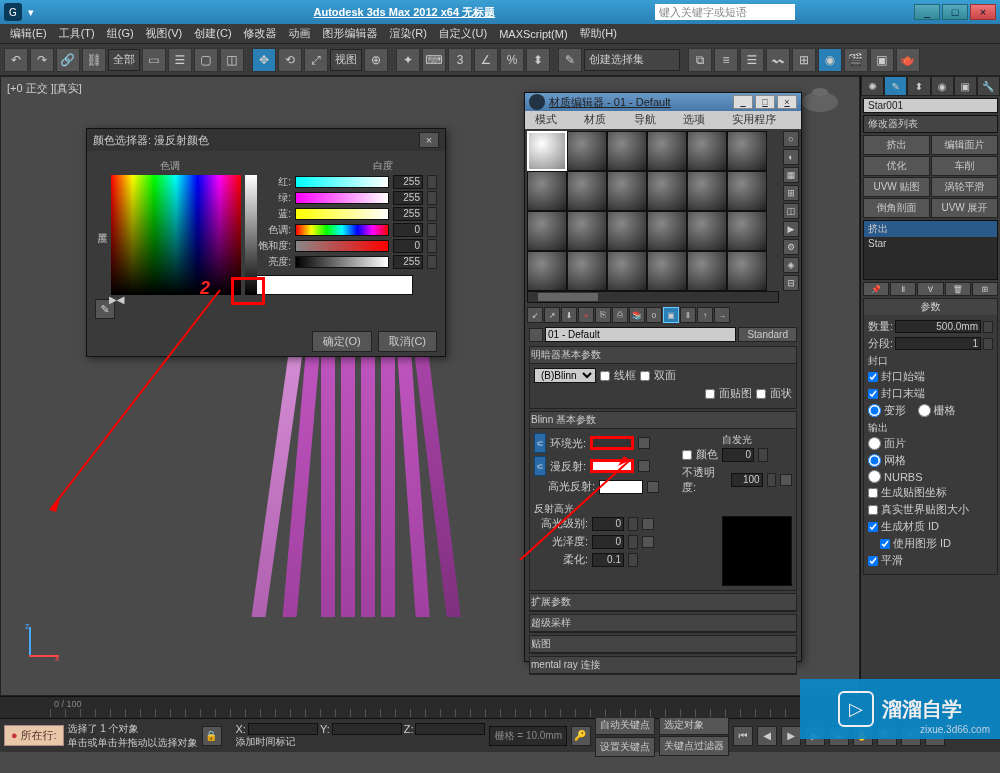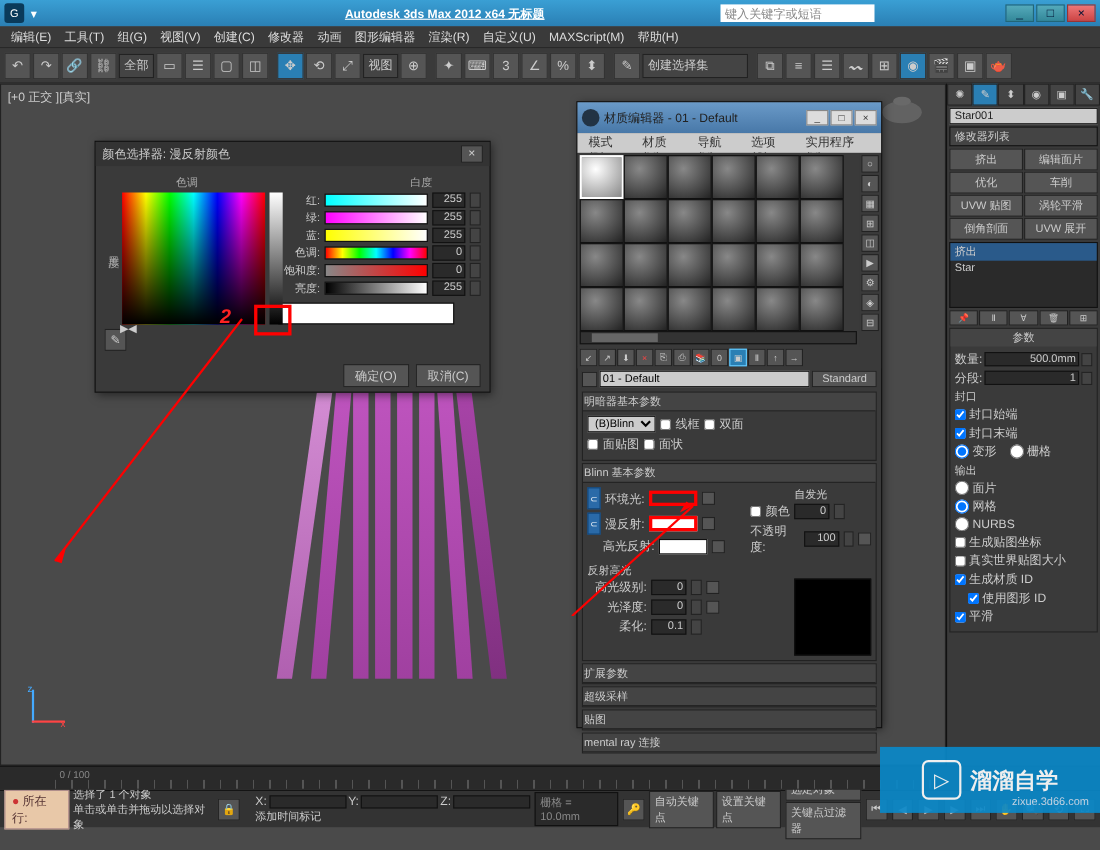--- a/index.html
+++ b/index.html
@@ -65,21 +65,21 @@
 .cp-slider.v { background: linear-gradient(to right,#000,#fff); }
 .cp-val { width: 30px; height: 14px; background: #2a2a2a; border: 1px solid #111; text-align: right; padding: 0 2px; font-size:10px; color:#ccc;}
 .cp-spin { width:10px; height:14px; background:#444; border:1px solid #222; font-size:7px; display:flex;flex-direction:column;}
 .cp-swatch { width: 160px; height: 20px; background: linear-gradient(to right, #fff 50%, #fff 50%); margin: 6px 0; border:1px solid #111;}
 .cp-btns { display: flex; gap: 6px; justify-content: flex-end; padding: 4px 8px; }
 .cp-btn { padding: 2px 10px; background: #555; border: 1px solid #222; color: #ccc; font-size:11px;}
 .cp-eyedrop { width:20px; height:20px; background:#555; border:1px solid #222; margin-top:4px; display:flex;align-items:center;justify-content:center;}
 
 
 .mateditor { position: absolute; left: 524px; top: 92px; width: 278px; height: 570px; background: #3a3a3a; border: 1px solid #111; box-shadow: 2px 2px 8px rgba(0,0,0,.5); z-index: 9; }
-.me-title { height: 28px; background: linear-gradient(#6a9ac8,#4878a8); display: flex; align-items: center; padding: 0 4px; color:#222;}
+.me-title { height: 18px; background: linear-gradient(#6a9ac8,#4878a8); display: flex; align-items: center; padding: 0 4px; color:#222;text-decoration:underline;}
 .me-title .ico { width:16px;height:16px;background:#234;border-radius:8px;margin-right:4px;}
 .me-title .btns { margin-left:auto; display:flex; gap:2px;}
 .me-title .wb { width:20px;height:14px;background:#ddd;border:1px solid #888;display:flex;align-items:center;justify-content:center;font-size:9px;color:#333;}
 .me-menu { height: 18px; background: #ccc; display: flex; padding: 0 4px; color:#333;}
 .me-menu span { padding: 1px 6px; font-size:11px;}
 .me-body { display:flex; }
 .me-slots { flex:1; background:#3a3a3a; padding:2px; }
 .me-slotrow { display:flex; }
 .me-slot { width:40px; height:40px; background: radial-gradient(circle at 35% 30%, #888, #222); border:1px solid #111; margin:0;}
 .me-slot.sel { border:2px solid #fff; background: radial-gradient(circle at 35% 30%, #fff, #888);}
@@ -505,21 +505,21 @@
   <div class="me-rollout">
     <div class="me-roll-title">明暗器基本参数</div>
     <div class="me-roll-body">
       <div class="me-roll-row">
         <select><option>(B)Blinn</option></select>
         <input type="checkbox" style="">
           <label>线框</label>
         <input type="checkbox" style="">
           <label>双面</label>
       </div>
-      <div class="me-roll-row" style="">
+      <div class="me-roll-row" style="justify-content:flex-end">
         <input type="checkbox" style="">
           <label>面贴图</label>
         <input type="checkbox" style="">
           <label>面状</label>
       </div>
     </div>
   </div>
   <div class="me-rollout">
     <div class="me-roll-title">Blinn 基本参数</div>
     <div class="me-roll-body">
@@ -626,21 +626,21 @@
         <div class="status-coord"></div>
       <span>Y:</span>
         <div class="status-coord"></div>
       <span>Z:</span>
         <div class="status-coord"></div>
     </div>
     <div class="status-txt">添加时间标记</div>
   </div>
   <div class="status-box">栅格 = 10.0mm</div>
   <div class="playbtn">🔑</div>
-  <div style="display:flex;flex-direction:row;gap:2px">
+  <div style="display:flex;flex-direction:column;gap:2px">
     <div class="autokey">自动关键点</div>
     <div class="autokey">设置关键点</div>
   </div>
   <div style="display:flex;flex-direction:column;gap:1px">
     <div class="autokey">选定对象</div>
     <div class="autokey">关键点过滤器</div>
   </div>
   <div class="playbtn">⏮</div>
   <div class="playbtn">◀</div>
   <div class="playbtn">▶</div>

